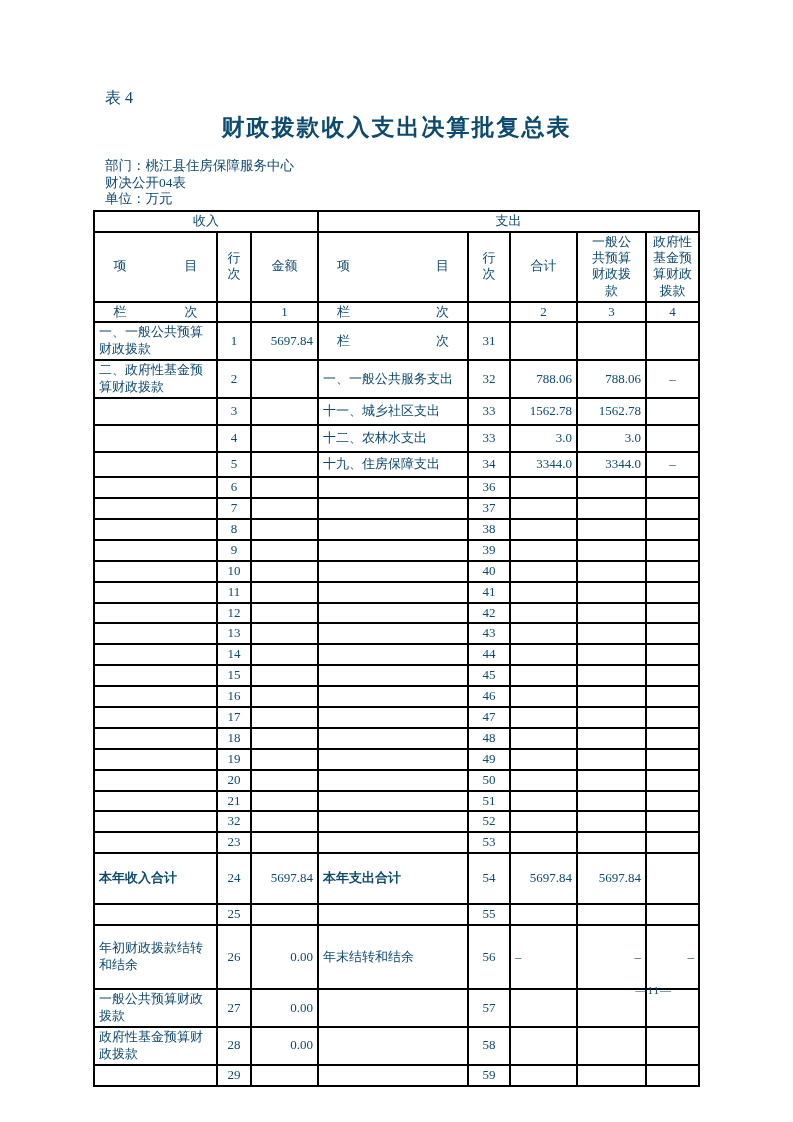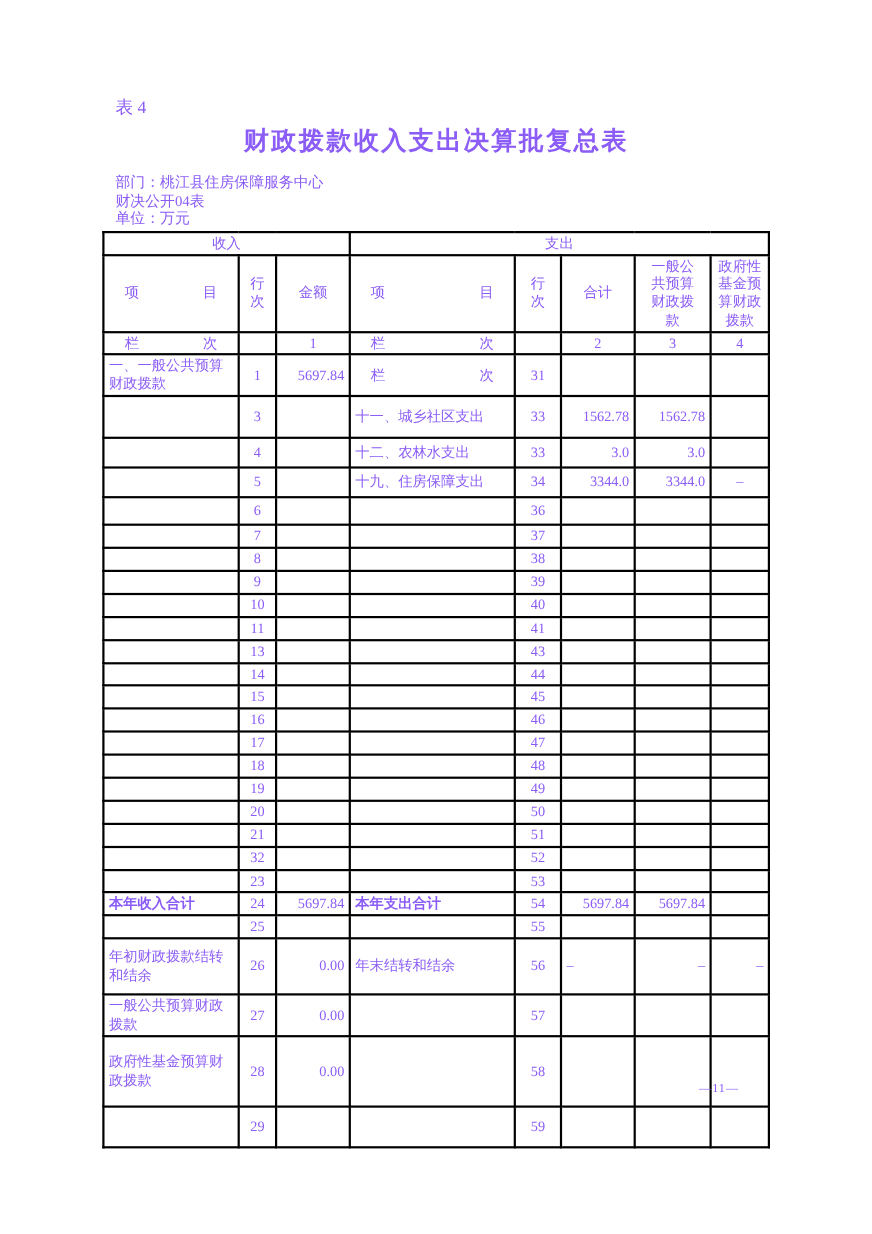--- a/index.html
+++ b/index.html
@@ -1,20 +1,20 @@
 <!DOCTYPE html>
 <html><head>
 <meta charset="utf-8">
 <style>
   html,body{margin:0;padding:0;background:#ffffff;}
   .page{
     position:relative;
     width:793px;height:1122px;
     background:#ffffff;
-    color:#8b5cf6;
+    color:#0c4a6e;
     font-family:"Liberation Serif","DejaVu Serif",serif;
     overflow:hidden;
   }
   .table-label{
     position:absolute;left:105px;top:88px;
     font-size:16px;
   }
   .doc-title{
     position:absolute;left:0;top:112px;width:793px;
     text-align:center;
@@ -131,20 +131,30 @@
           <td class="c-item">一、一般公共预算财政拨款</td>
           <td class="c-rowno">1</td>
           <td class="c-num">5697.84</td>
           <td class="c-center"><span class="spread spread-lg">栏次</span></td>
           <td class="c-rowno">31</td>
           <td class="c-num"></td>
           <td class="c-num"></td>
           <td class="c-num"></td>
         </tr>
         <tr>
+          <td class="c-item">二、政府性基金预算财政拨款</td>
+          <td class="c-rowno">2</td>
+          <td class="c-num"></td>
+          <td class="c-item">一、一般公共服务支出</td>
+          <td class="c-rowno">32</td>
+          <td class="c-num">788.06</td>
+          <td class="c-num">788.06</td>
+          <td class="dash-center">–</td>
+        </tr>
+        <tr>
           <td class="c-item"></td>
           <td class="c-rowno">3</td>
           <td class="c-num"></td>
           <td class="c-item">十一、城乡社区支出</td>
           <td class="c-rowno">33</td>
           <td class="c-num">1562.78</td>
           <td class="c-num">1562.78</td>
           <td class="c-num"></td>
         </tr>
         <tr>
@@ -216,20 +226,30 @@
           <td class="c-num"></td>
           <td class="c-num"></td>
           <td class="c-num"></td>
         </tr>
         <tr>
           <td class="c-item"></td>
           <td class="c-rowno">11</td>
           <td class="c-num"></td>
           <td class="c-item"></td>
           <td class="c-rowno">41</td>
+          <td class="c-num"></td>
+          <td class="c-num"></td>
+          <td class="c-num"></td>
+        </tr>
+        <tr>
+          <td class="c-item"></td>
+          <td class="c-rowno">12</td>
+          <td class="c-num"></td>
+          <td class="c-item"></td>
+          <td class="c-rowno">42</td>
           <td class="c-num"></td>
           <td class="c-num"></td>
           <td class="c-num"></td>
         </tr>
         <tr>
           <td class="c-item"></td>
           <td class="c-rowno">13</td>
           <td class="c-num"></td>
           <td class="c-item"></td>
           <td class="c-rowno">43</td>

